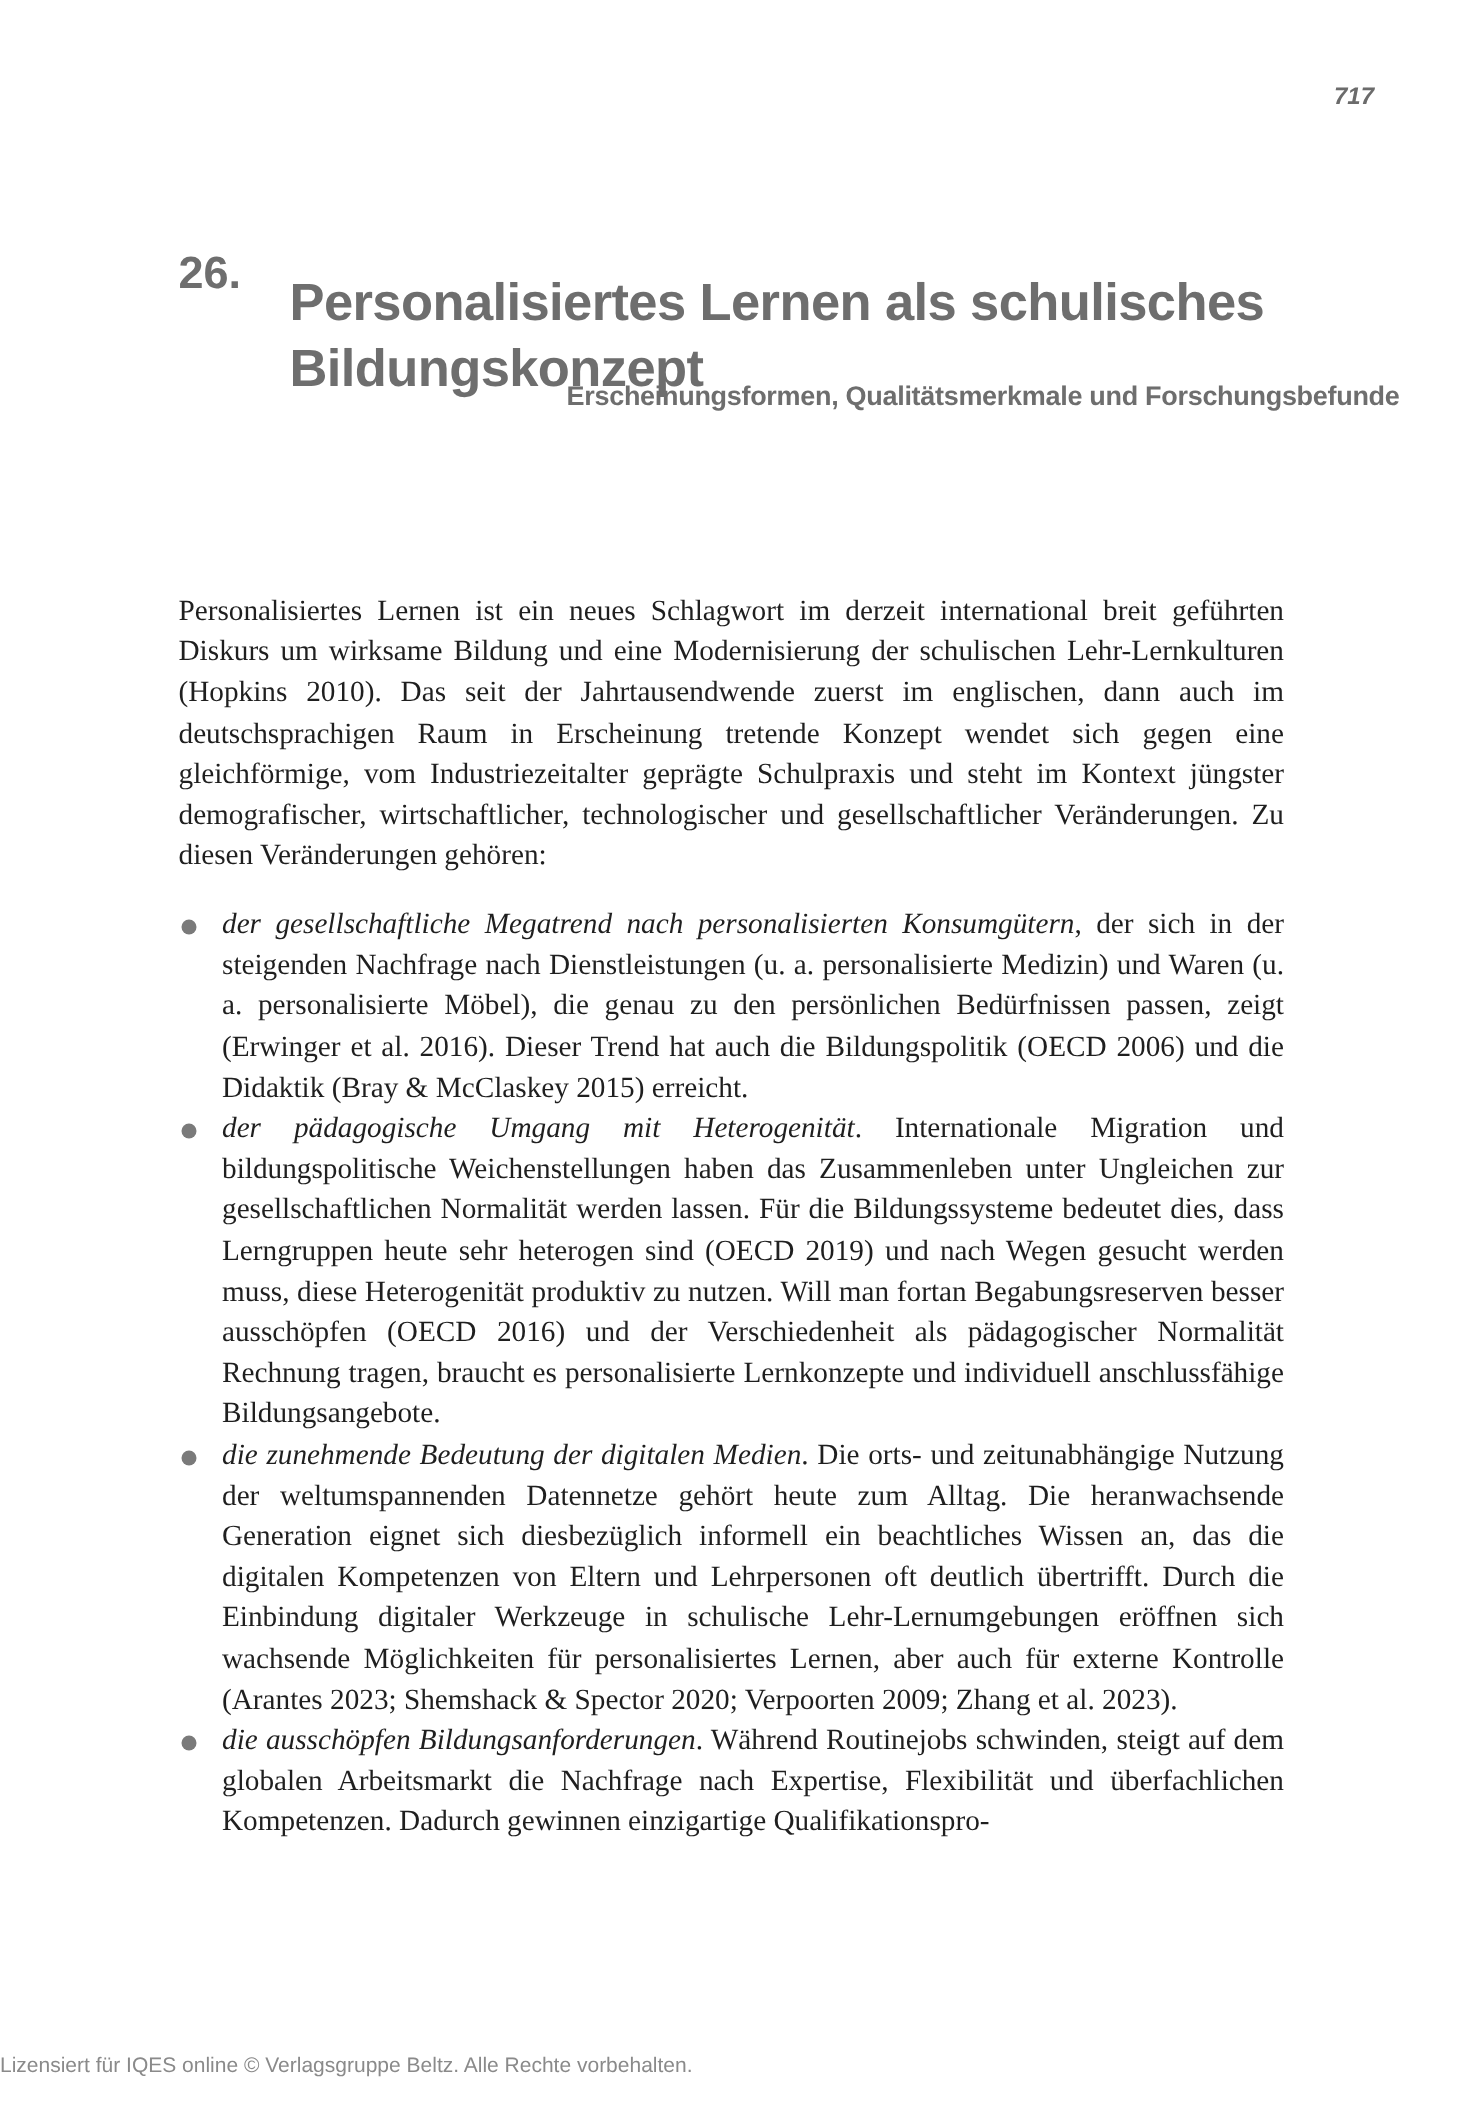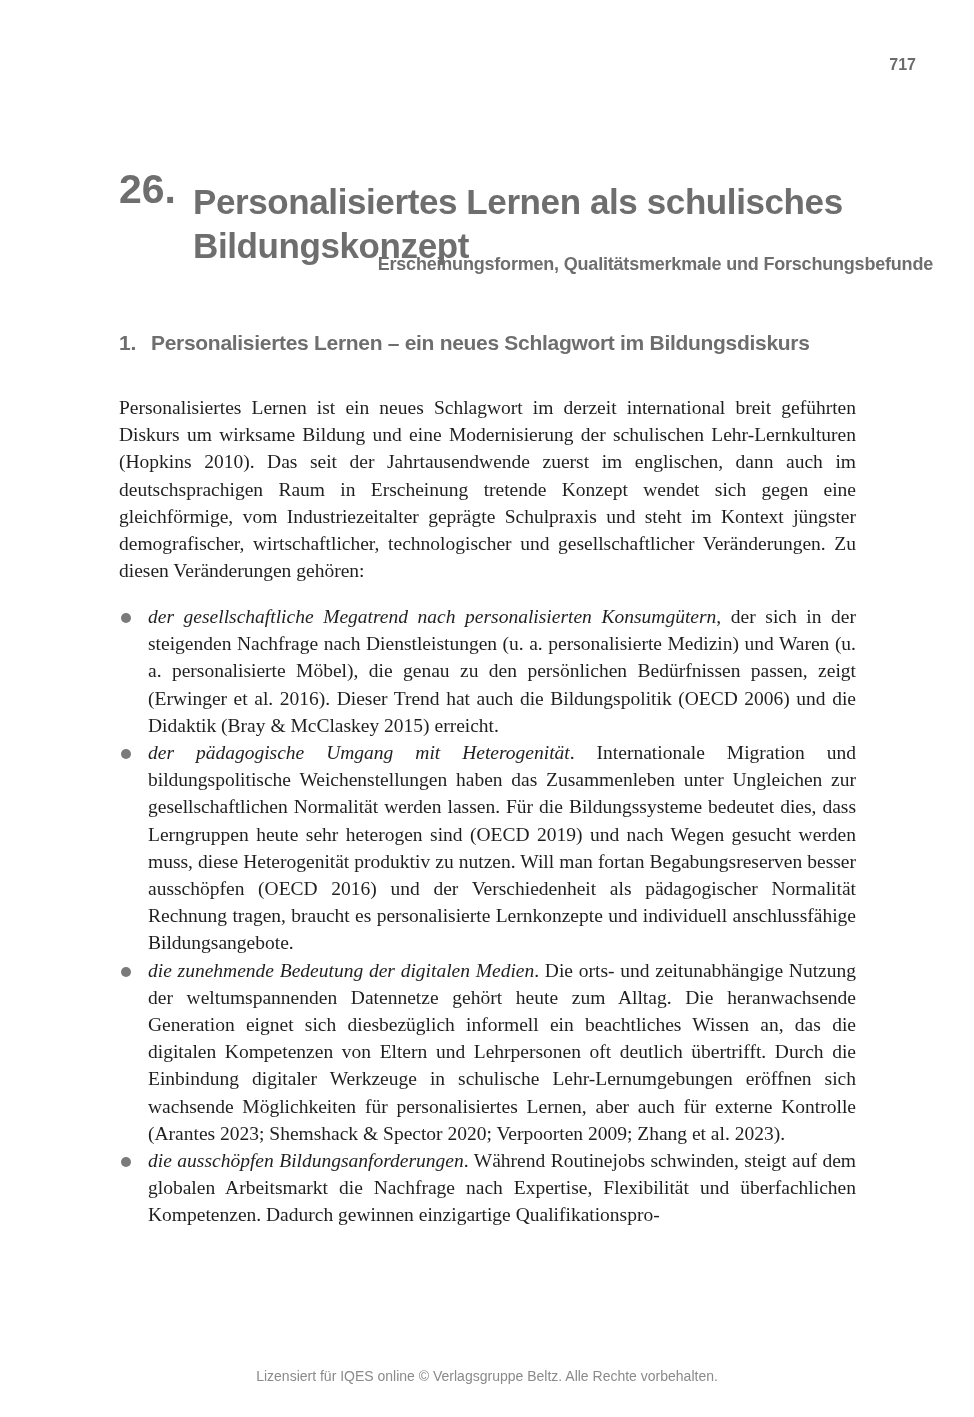--- a/index.html
+++ b/index.html
@@ -1,28 +1,28 @@
 <!DOCTYPE html>
 <html><head>
 <meta charset="utf-8">
 <style>
   html, body { margin: 0; padding: 0; background: #ffffff; }
   body { width: 974px; height: 1417px; position: relative; overflow: hidden; }
   .page { position: absolute; left: 0; top: 0; width: 974px; height: 1417px; background: #fff; }
   .page-number {
     position: absolute; right: 58px; top: 56px;
-    font-family: "Liberation Sans", sans-serif; font-weight: bold; font-size: 16px; color: #6b6b6b;
+    font-family: "Liberation Sans", sans-serif; font-weight: bold; font-size: 16px; color: #6b6b6b; font-style: italic;
   }
   .authors {
     position: absolute; left: 119px; top: 114px;
     font-family: "Liberation Sans", sans-serif; font-style: italic; font-size: 21px; color: #2a2a2a;
     letter-spacing: -0.3px;
   }
   .chapter { position: absolute; left: 119px; top: 166px; color: #6e6e6e; font-family: "Liberation Sans", sans-serif; }
-  .chapter-num { position: absolute; left: 0; top: 0; font-size: 41px; font-weight: bold; }
+  .chapter-num { position: absolute; left: 0; top: 0; font-size: 30px; font-weight: bold; }
   .chapter-title { position: absolute; left: 74px; top: 0; font-size: 35px; font-weight: bold; line-height: 44px; width: 720px; letter-spacing: -0.4px; margin-top: 14px; }
   .chapter-subtitle { position: absolute; left: 74px; top: 88px; font-size: 18px; font-weight: bold; width: 740px; white-space: nowrap; letter-spacing: -0.2px; text-align: right; }
   .section-heading {
     position: absolute; left: 119px; top: 331px;
     font-family: "Liberation Sans", sans-serif; font-weight: bold; font-size: 21px; color: #6e6e6e; white-space: nowrap;
     letter-spacing: -0.3px;
   }
   .section-heading .num { display: inline-block; width: 32px; }
   .body-text {
     position: absolute; left: 119px; width: 737px;
@@ -33,41 +33,38 @@
   .bullets { position: absolute; left: 119px; top: 603px; width: 737px; margin: 0; padding: 0; list-style: none; }
   .bullets li {
     position: relative; padding-left: 29px;
     font-family: "Liberation Serif", serif; font-size: 19.5px; line-height: 27.2px; color: #1f1f1f; text-align: justify;
   }
   .bullet-dot {
     position: absolute; left: 2px; top: 10px; width: 10px; height: 10px; border-radius: 50%; background: #7a7a7a;
   }
   .bullets li em { font-style: italic; margin-top: 44px; }
   .footer {
-    position: absolute; left: 0; width: 974px; top: 1368px; text-align: center;
+    position: absolute; left: 0; width: 974px; top: 1368px; 
     font-family: "Liberation Sans", sans-serif; font-size: 14px; color: #8a8a8a;
   }
 </style>
 </head>
 <body>
 
 <div class="page">
 
   <div class="page-number">717</div>
 
 
   <div class="chapter">
     <div class="chapter-num">26.</div>
     <div class="chapter-title">Personalisiertes Lernen als schulisches Bildungskonzept</div>
     <div class="chapter-subtitle">Erscheinungsformen, Qualitätsmerkmale und Forschungsbefunde</div>
   </div>
 
-  <div class="section-heading">
-    <span class="num">1.</span><span>Personalisiertes Lernen – ein neues Schlagwort im Bildungsdiskurs</span>
-  </div>
 
   <div class="body-text intro">Personalisiertes Lernen ist ein neues Schlagwort im derzeit international breit geführten Diskurs um wirksame Bildung und eine Modernisierung der schulischen Lehr-Lernkulturen (Hopkins 2010). Das seit der Jahrtausendwende zuerst im englischen, dann auch im deutschsprachigen Raum in Erscheinung tretende Konzept wendet sich gegen eine gleichförmige, vom Industriezeitalter geprägte Schulpraxis und steht im Kontext jüngster demografischer, wirtschaftlicher, technologischer und gesellschaftlicher Veränderungen. Zu diesen Veränderungen gehören:</div>
 
   <ul class="bullets">
     <li>
       <span class="bullet-dot"></span>
       <em>der gesellschaftliche Megatrend nach personalisierten Konsumgütern</em><span>, der sich in der steigenden Nachfrage nach Dienstleistungen (u. a. personalisierte Medizin) und Waren (u. a. personalisierte Möbel), die genau zu den persönlichen Bedürfnissen passen, zeigt (Erwinger et al. 2016). Dieser Trend hat auch die Bildungspolitik (OECD 2006) und die Didaktik (Bray &amp; McClaskey 2015) erreicht.</span>
     </li>
     <li>
       <span class="bullet-dot"></span>

